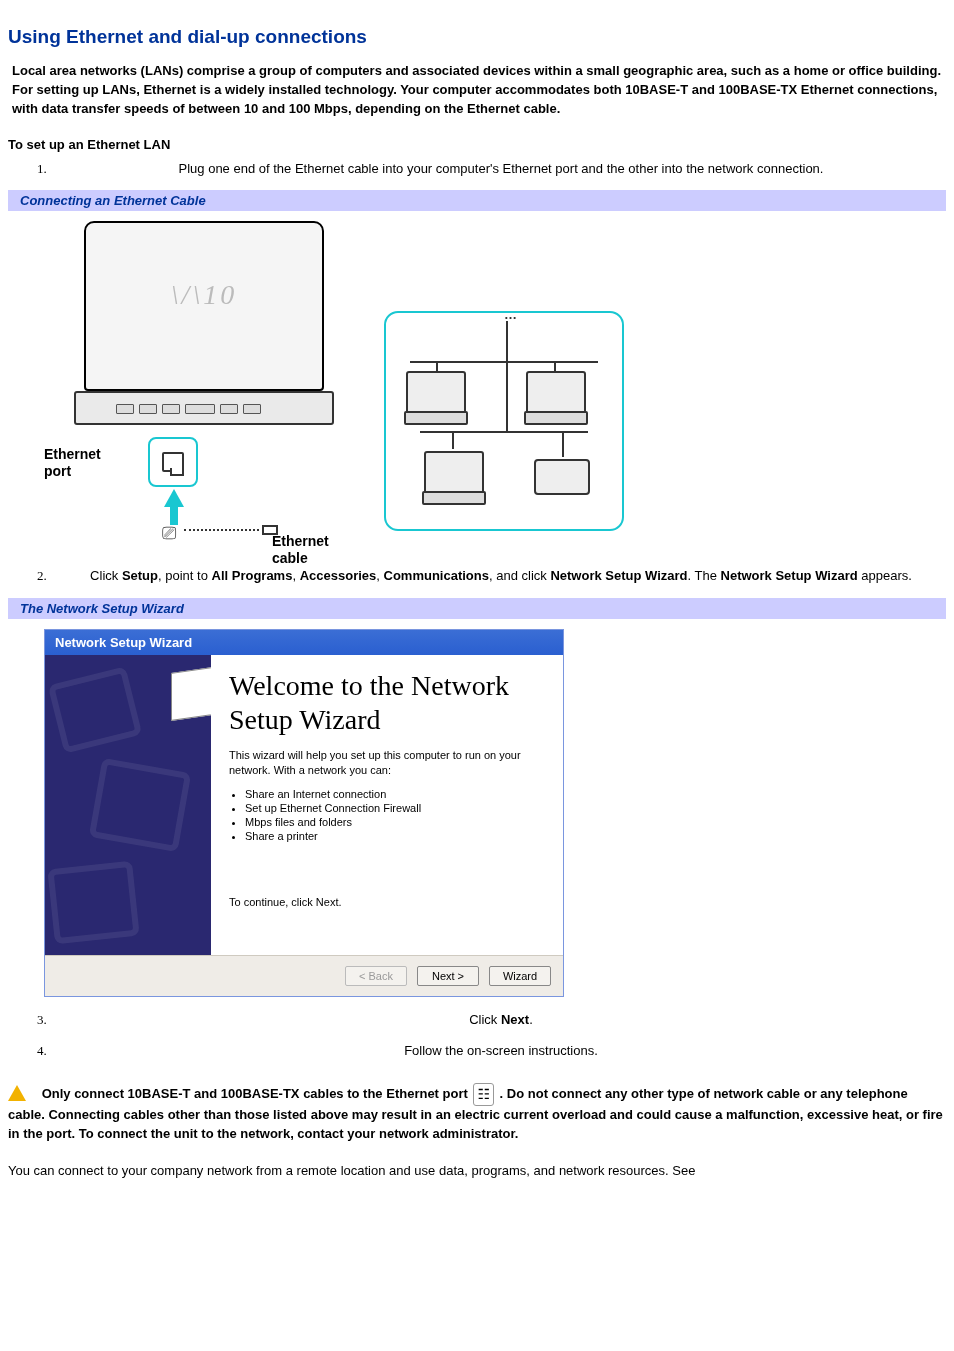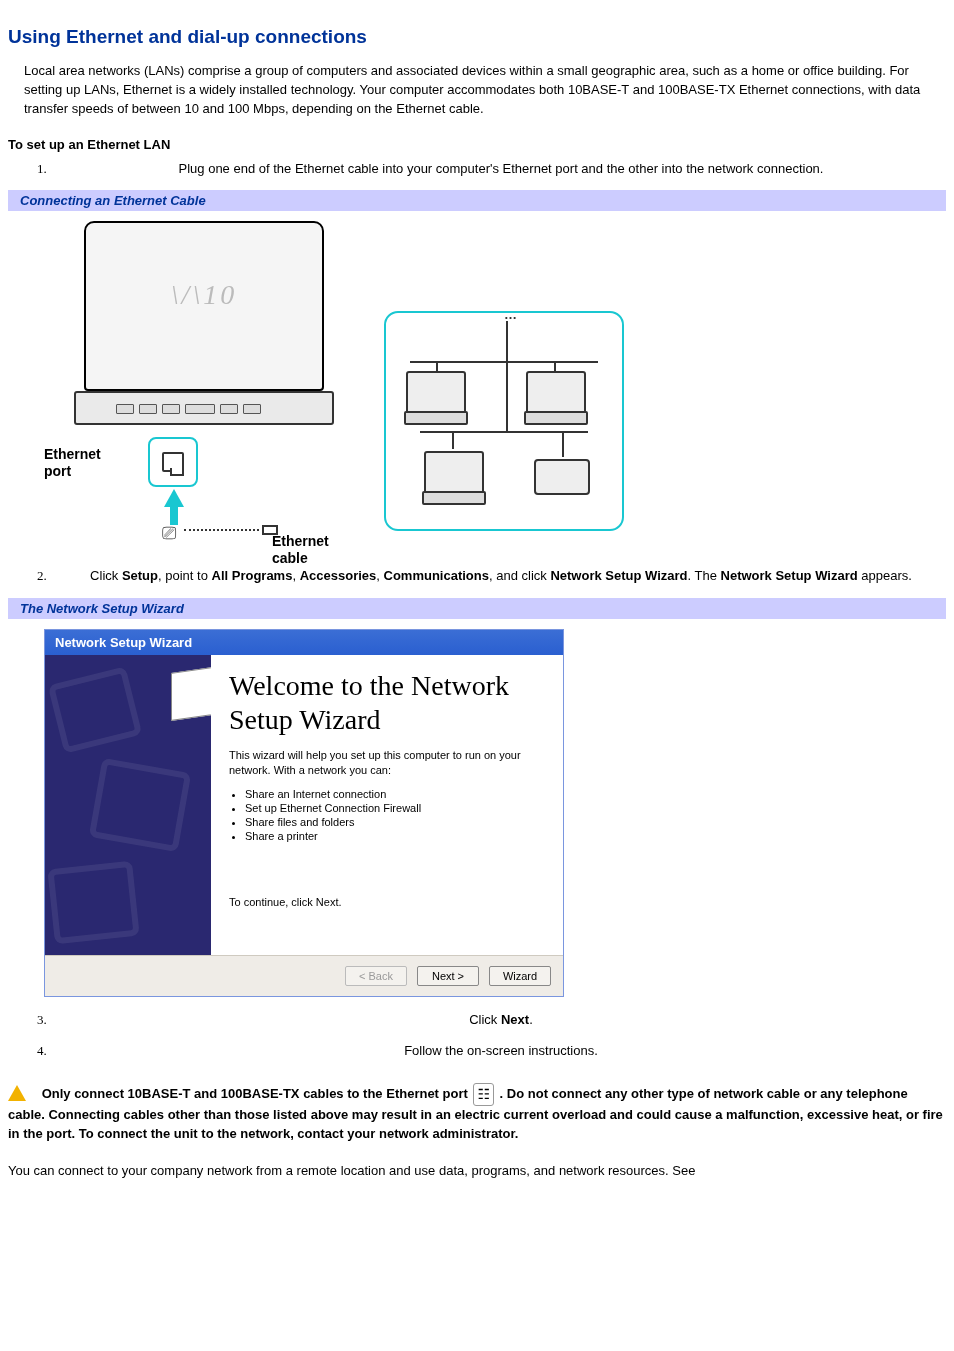--- a/index.html
+++ b/index.html
@@ -11,21 +11,21 @@
     padding: 8px;
     background: #fff;
     width: 954px;
   }
   .heading-blue {
     color: #003399;
     font-weight: bold;
     font-size: 19px;
     margin: 18px 0 14px 0;
   }
-  .para { margin: 10px 0 18px 16px; line-height: 1.45; }
+  .para { margin: 10px 0 18px 4px; line-height: 1.45; font-weight: bold; }
   .subhead-bold { font-weight: bold; margin: 16px 0 8px 0; }
   ol.steps {
     margin: 6px 0 6px 0;
     padding-left: 42px;
     font-family: "Times New Roman", serif;
     text-align: center;
   }
   ol.steps > li {
     margin: 8px 0 12px 0;
     padding-left: 6px;
@@ -312,21 +312,21 @@
       <div class="side-shape ss2"></div>
       <div class="side-shape ss3"></div>
       <div class="side-icon"></div>
     </div>
     <div class="wizard-main">
       <div class="wizard-h">Welcome to the Network Setup Wizard</div>
       <div class="wizard-p">This wizard will help you set up this computer to run on your network. With a network you can:</div>
       <ul class="wizard-ul">
         <li>Share an Internet connection</li>
         <li>Set up Ethernet Connection Firewall</li>
-        <li>Share files and folders</li>
+        <li>Mbps files and folders</li>
         <li>Share a printer</li>
       </ul>
       <div class="wizard-cont">To continue, click Next.</div>
     </div>
   </div>
   <div class="wizard-footer">
     <div class="wbtn disabled">&lt; Back</div>
     <div class="wbtn">Next &gt;</div>
     <div class="wbtn">Wizard</div>
   </div>

